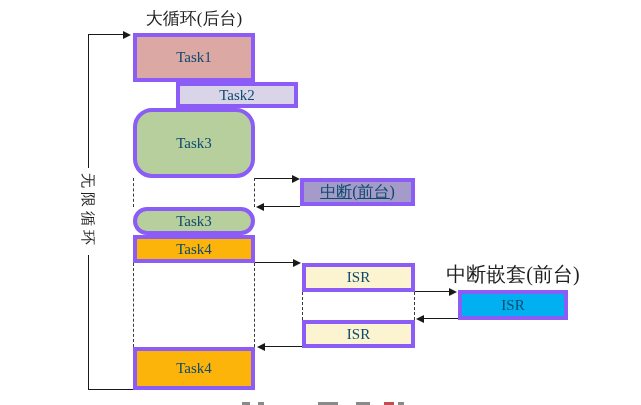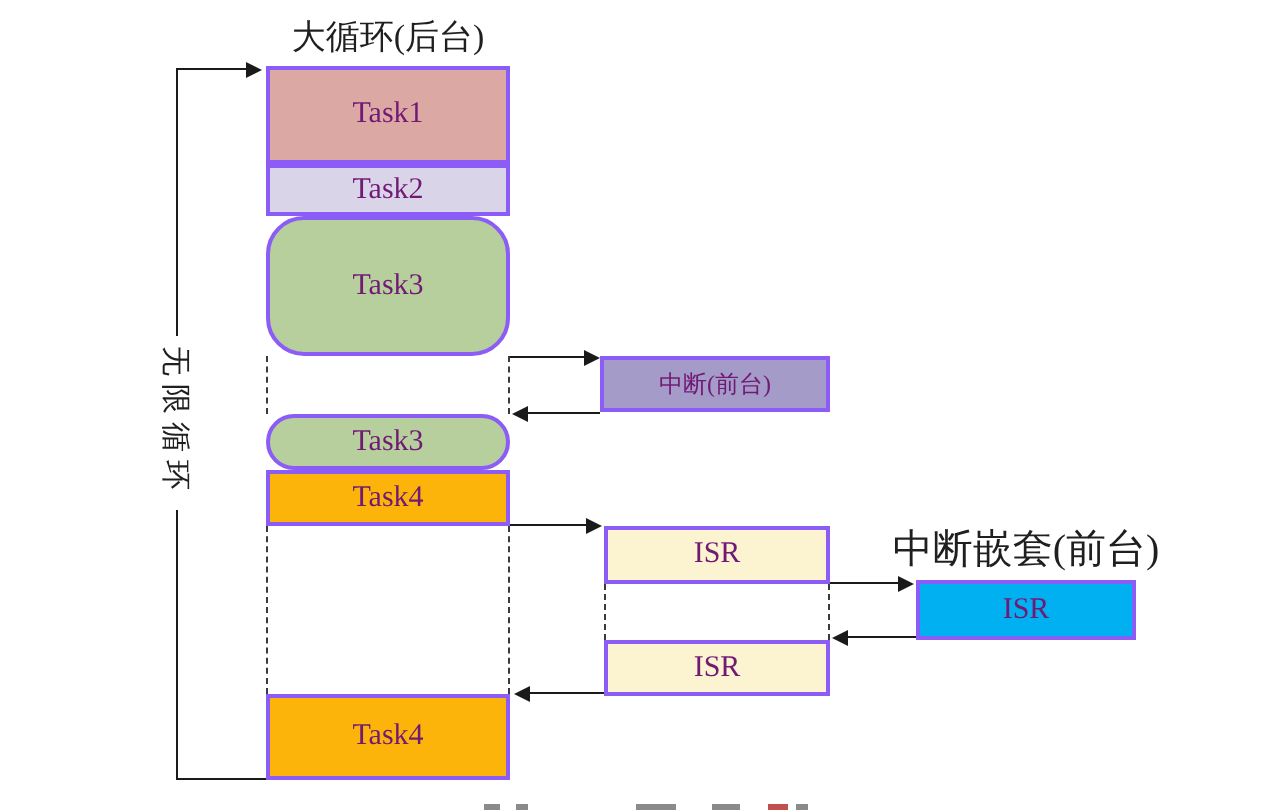--- a/index.html
+++ b/index.html
@@ -6,33 +6,33 @@
   body{
     width:641px;height:405px;background:#ffffff;overflow:hidden;
     font-family:"Liberation Serif","DejaVu Serif",serif;
     color:#262626;
   }
   .stage{position:relative;width:641px;height:353px;}
 
   
   .blk{
     position:absolute;box-sizing:border-box;
-    border:2px solid #8b5cf6;
+    border:4px solid #8b5cf6;
     display:flex;align-items:center;justify-content:center;
-    font-size:15px;color:#701a75;
+    font-size:15px;color:#0c4a6e;
   }
   .gap{
     position:absolute;box-sizing:border-box;
     border-left:1px dashed #3a3a3a;border-right:1px dashed #3a3a3a;
     background:transparent;
   }
 
   
   .f-task1{background:#dca8a4;}
-  .f-task2{background:#d9d4e8;}
+  .f-task2{background:#d9d4e8;margin-left:43px;}
   .f-task3{background:#b7cf9d;border-radius:19px;}
   .f-task4{background:#fcb40b;}
   .f-int  {background:#a49bc8;}
   .f-isr  {background:#fcf3d0;}
   .f-nisr {background:#00b0f0;}
 
   
   .hline{position:absolute;height:0;border-top:1.5px solid #1a1a1a;}
   .vline{position:absolute;width:0;border-left:1.5px solid #1a1a1a;}
   .head-r{
@@ -94,21 +94,21 @@
     <span>Task3</span>
   </div>
   <div class="blk f-task4" style="left:133px;top:235px;width:122px;height:28px;">
     <span>Task4</span>
   </div>
   <div class="gap" style="left:133px;top:263px;width:122px;height:84px;"></div>
   <div class="blk f-task4" style="left:133px;top:347px;width:122px;height:43px;">
     <span>Task4</span>
   </div>
 
-  <div class="blk f-int" style="left:300px;top:178px;width:115px;height:28px;font-size:12px;">
+  <div class="blk f-int" style="left:300px;top:178px;width:115px;height:28px;font-size:16px;text-decoration:underline;">
     <span>中断(前台)</span>
   </div>
 
   <div class="blk f-isr" style="left:302px;top:263px;width:113px;height:29px;">
     <span>ISR</span>
   </div>
   <div class="gap" style="left:302px;top:292px;width:113px;height:28px;"></div>
   <div class="blk f-isr" style="left:302px;top:320px;width:113px;height:28px;">
     <span>ISR</span>
   </div>

